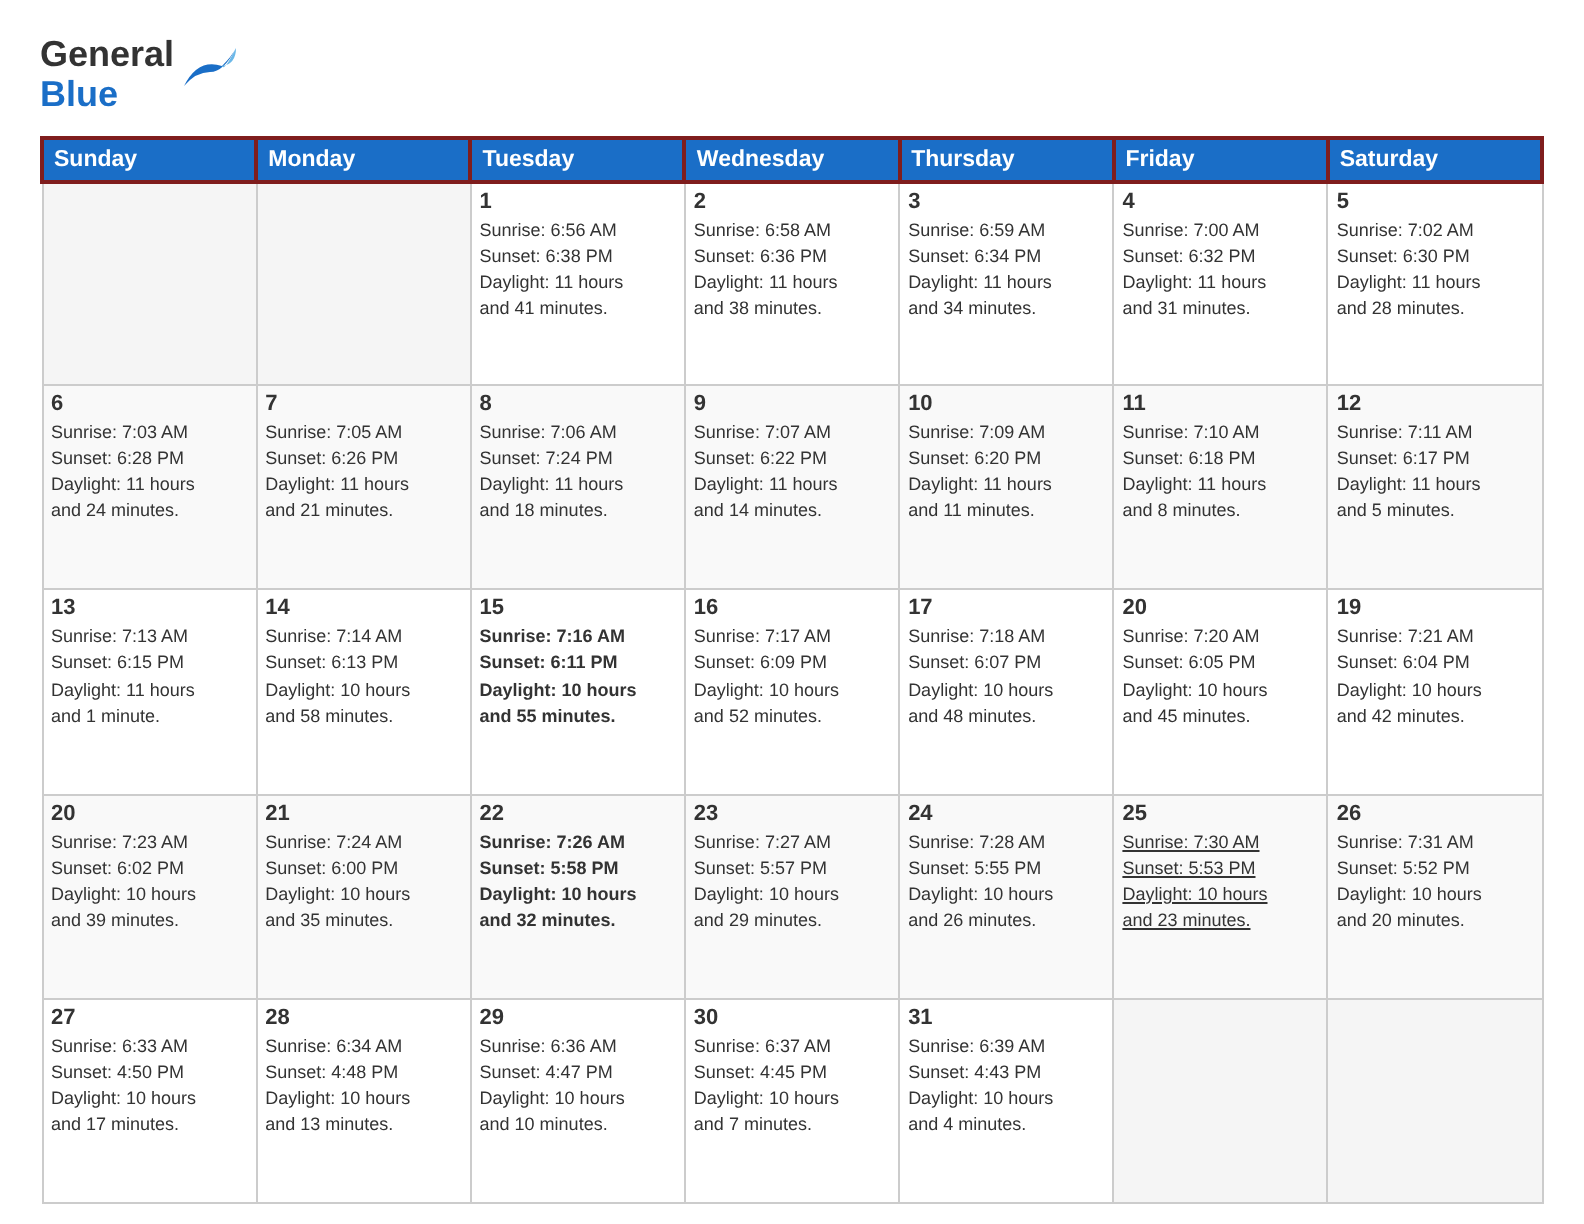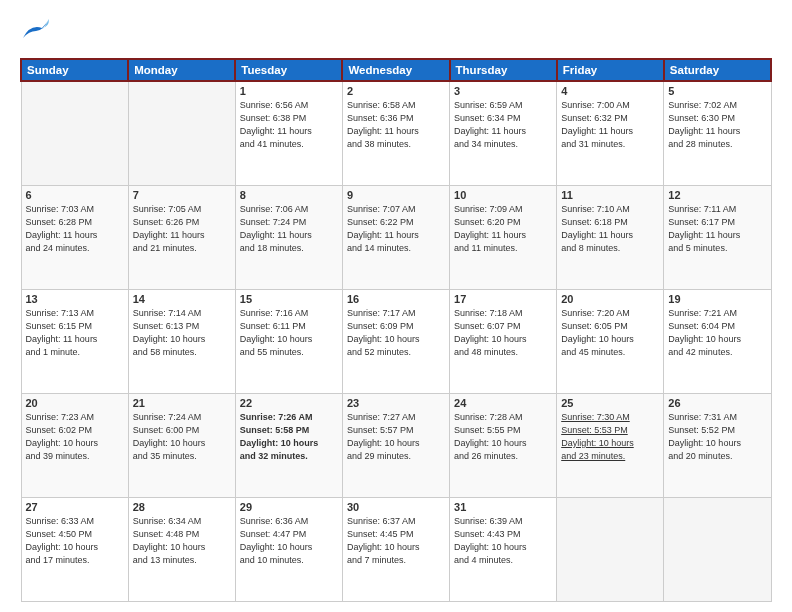--- a/index.html
+++ b/index.html
@@ -86,20 +86,21 @@
     }
   </style>
 </head>
 <body>
 
 <div class="page">
   <div class="header">
     <div class="logo">
     <div>
       <div style="display:flex;align-items:center;gap:2px;">
+        <div style="font-size:18px;font-weight:bold;color:#333;line-height:1.1;">General<br><span style="color:#1a6ec7;">Blue</span></div>
         <svg width="30" height="30" viewBox="0 0 30 30">
           <path d="M3 20 Q10 6 22 10 Q27 5 29 1 Q23 13 16 13 Q9 13 3 20Z" fill="#1a6ec7"></path>
           <path d="M22 10 Q29 9 29 1 Q23 13 22 10Z" fill="#6bb8e8"></path>
         </svg>
       </div>
     </div>
   </div>
     <div class="title-block">
       <div class="month-title"></div>
       <div class="location-title"></div>
@@ -219,21 +220,21 @@
           </td>
           <td>
             <span class="day-num">14</span>
             <div class="day-info" style="white-space: pre-line;">Sunrise: 7:14 AM
 Sunset: 6:13 PM
 Daylight: 10 hours
 and 58 minutes.</div>
           </td>
           <td>
             <span class="day-num">15</span>
-            <div class="day-info" style="white-space: pre-line;">Sunrise: 7:16 AM
+            <div class="day-info" style="white-space: pre-line; font-weight: bold;">Sunrise: 7:16 AM
 Sunset: 6:11 PM
 Daylight: 10 hours
 and 55 minutes.</div>
           </td>
           <td>
             <span class="day-num">16</span>
             <div class="day-info" style="white-space: pre-line;">Sunrise: 7:17 AM
 Sunset: 6:09 PM
 Daylight: 10 hours
 and 52 minutes.</div>

